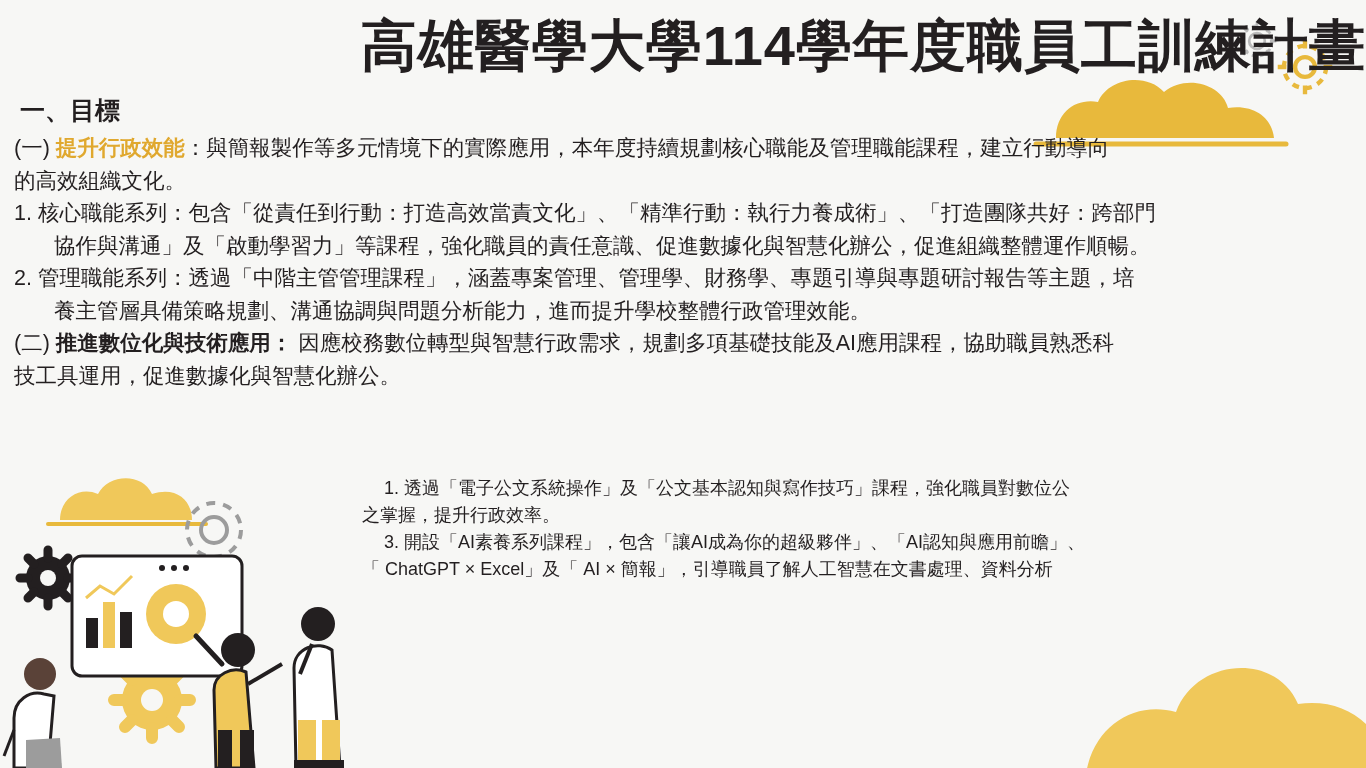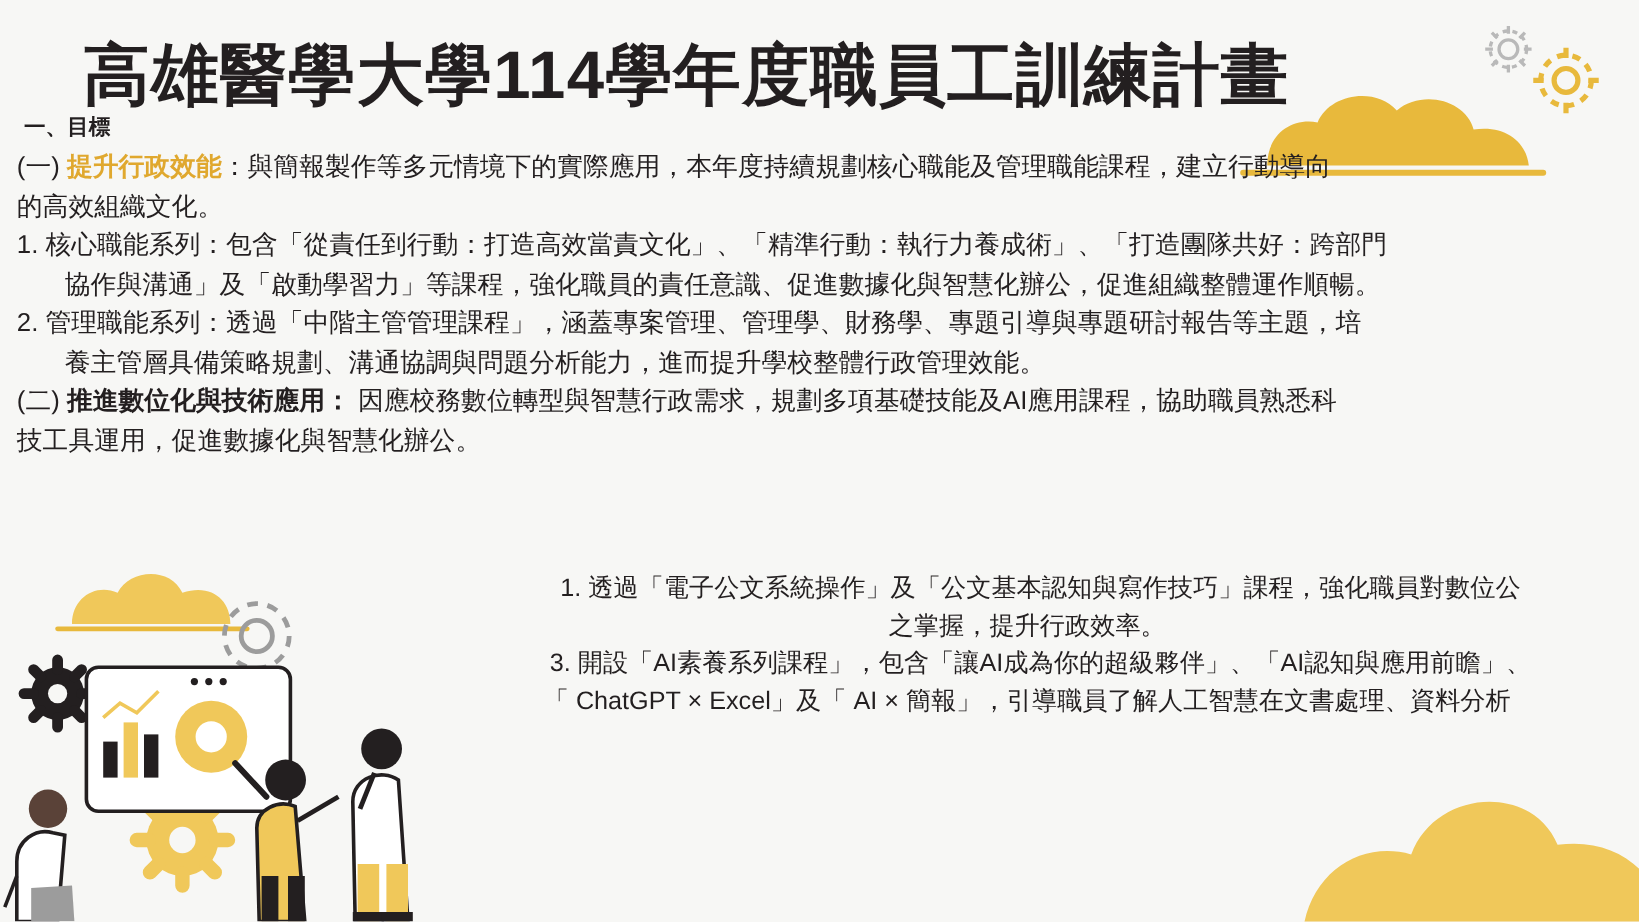--- a/index.html
+++ b/index.html
@@ -31,53 +31,53 @@
     position: relative;
     padding: 8px 0 0 52px;
     height: 92px;
     box-sizing: border-box;
   }
   .doc-title {
     font-size: 56px;
     font-weight: 700;
     letter-spacing: 1px;
     line-height: 1.35;
-    margin: 17px;
+    margin: 0;
     white-space: nowrap;
+    text-align: right;
   }
 
   
   .content {
     position: relative;
     padding: 0 18px 0 14px;
     z-index: 3;
   }
   .section-head {
-    font-size: 18px;
+    font-size: 25px;
     font-weight: 700;
     margin: 2px 0 6px 6px;
   }
   .para {
     font-size: 21.5px;
     line-height: 1.42;
     margin: 0 0 2px 0;
   }
   .para.hang2   { padding-left: 40px; }
   .hl { color: #e0a82e; font-weight: 700; }
   .hl-dark { font-weight: 700; color: #231f20; }
 
   .lower-right {
     position: absolute;
     left: 358px;
     right: 16px;
     top: 476px;
-    font-size: 21px;
+    font-size: 18px;
     line-height: 1.44;
     z-index: 4;
-    text-align: center;
   }
   .lower-right p { margin: 0 0 1px 0; }
   .lower-right .i1 { padding-left: 26px; }
   .lower-right .i2 { padding-left: 4px; }
   .lower-right .i3 { padding-left: 24px; }
 
   
   .illus {
     position: absolute;
     left: 0; bottom: 0;

